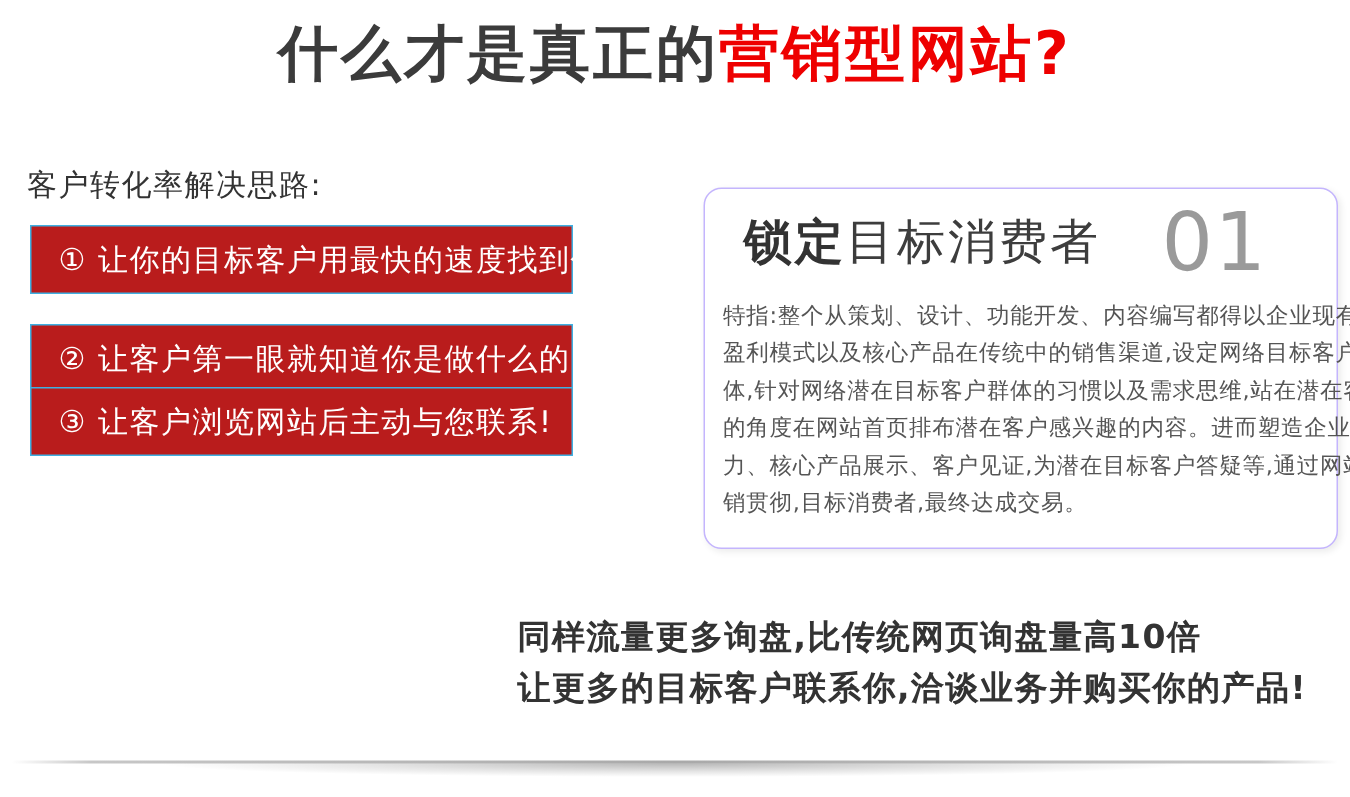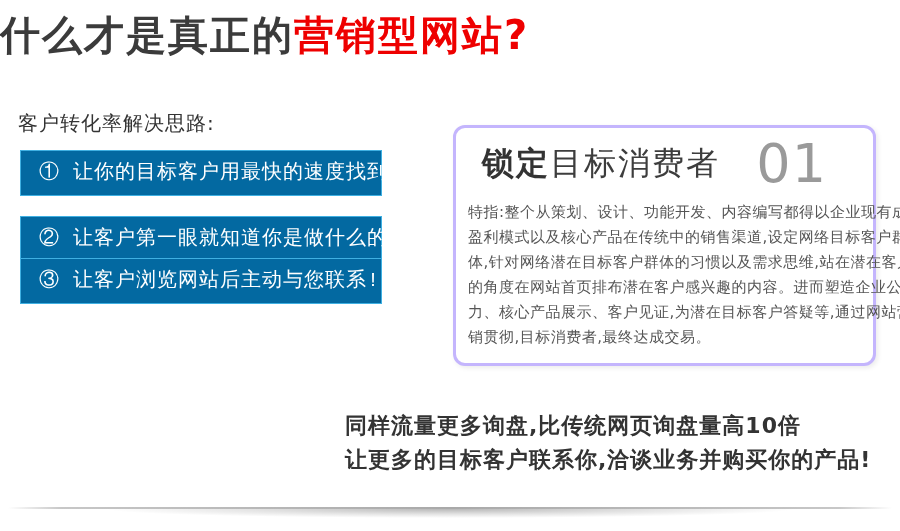--- a/index.html
+++ b/index.html
@@ -13,21 +13,21 @@
     background: #fff;
     overflow: hidden;
   }
 
   
   .main-title {
     position: absolute;
     top: 8px;
     left: 0;
     width: 100%;
-    text-align: left;
+    text-align: center;
     font-size: 40px;
     font-weight: bold;
     letter-spacing: 2px;
     color: #3b3b3b;
     white-space: nowrap;
   }
   .main-title .hl { color: #ee0000; }
 
   
   .left-heading {
@@ -36,44 +36,43 @@
     top: 110px;
     font-size: 20px;
     color: #333;
     letter-spacing: 1px;
   }
   .point-btn {
     position: absolute;
     left: 20px;
     width: 362px;
     height: 46px;
-    background: #0369a1;
+    background: #b91c1c;
     border: 1px solid #3fb0e2;
     color: #fff;
     font-size: 20px;
     line-height: 44px;
     padding-left: 18px;
     letter-spacing: 1px;
     white-space: nowrap;
     cursor: pointer;
-    font-family: Liberation Mono, monospace;
   }
   .point-btn.p1 { top: 150px; }
   .point-btn.p2 { top: 204px; margin-top: 12px; }
   .point-btn.p3 { top: 258px; }
 
   
   .card {
     position: absolute;
-    left: 453px;
+    left: 469px;
     top: 125px;
     width: 423px;
     height: 241px;
     background: #fff;
-    border: 3px solid #c4b5fd;
+    border: 1px solid #c4b5fd;
     border-radius: 12px;
     box-shadow: 2px 2px 5px rgba(0,0,0,0.08);
   }
   .card-header {
     position: absolute;
     top: 14px;
     left: 26px;
     font-size: 32px;
     color: #3d3d3d;
     letter-spacing: 2px;

